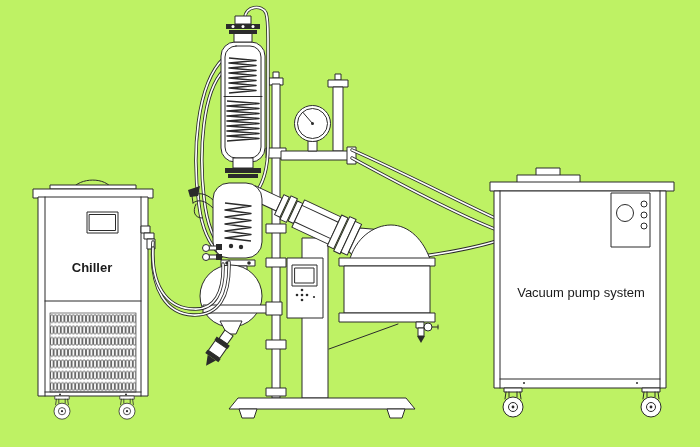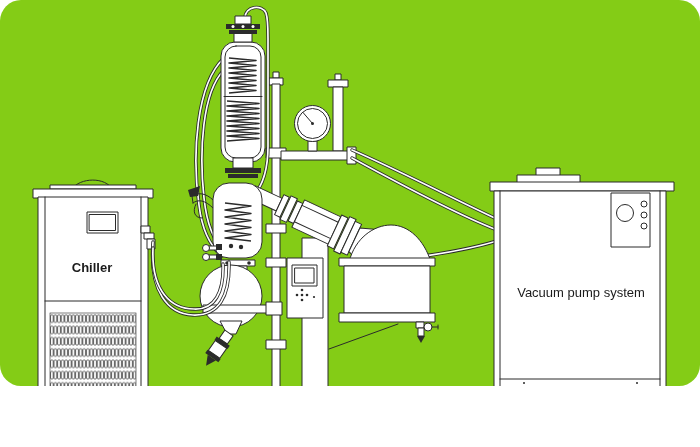--- a/index.html
+++ b/index.html
@@ -1,16 +1,16 @@
 <!DOCTYPE html>
 <html><head>
 <meta charset="utf-8">
 <style>
   html,body{margin:0;padding:0;background:#ffffff;}
-  .stage{position:relative;width:700px;height:386px;background:#84cc16;overflow:hidden;border-radius:21px;}
+  .stage{position:relative;width:700px;height:447px;background:#bef264;overflow:hidden;}
   .ln{fill:none;stroke:#2b2b2b;stroke-width:1;stroke-linecap:round;stroke-linejoin:round;}
   .wh{fill:#ffffff;stroke:#2b2b2b;stroke-width:1;stroke-linejoin:round;}
   .dk{fill:#2b2b2b;stroke:none;}
   .coil{fill:none;stroke:#2b2b2b;stroke-width:1.6;stroke-linejoin:round;}
   .coil2{fill:none;stroke:#2b2b2b;stroke-width:1.4;stroke-linejoin:round;}
   .tube-out{fill:none;stroke:#2b2b2b;stroke-width:3.4;stroke-linecap:round;}
   .tube-in{fill:none;stroke:#ffffff;stroke-width:1.7;stroke-linecap:round;}
   .lbl{font-family:"Liberation Sans",sans-serif;font-size:13px;fill:#1a1a1a;}
   .lbl-b{font-weight:bold;}
 </style>

